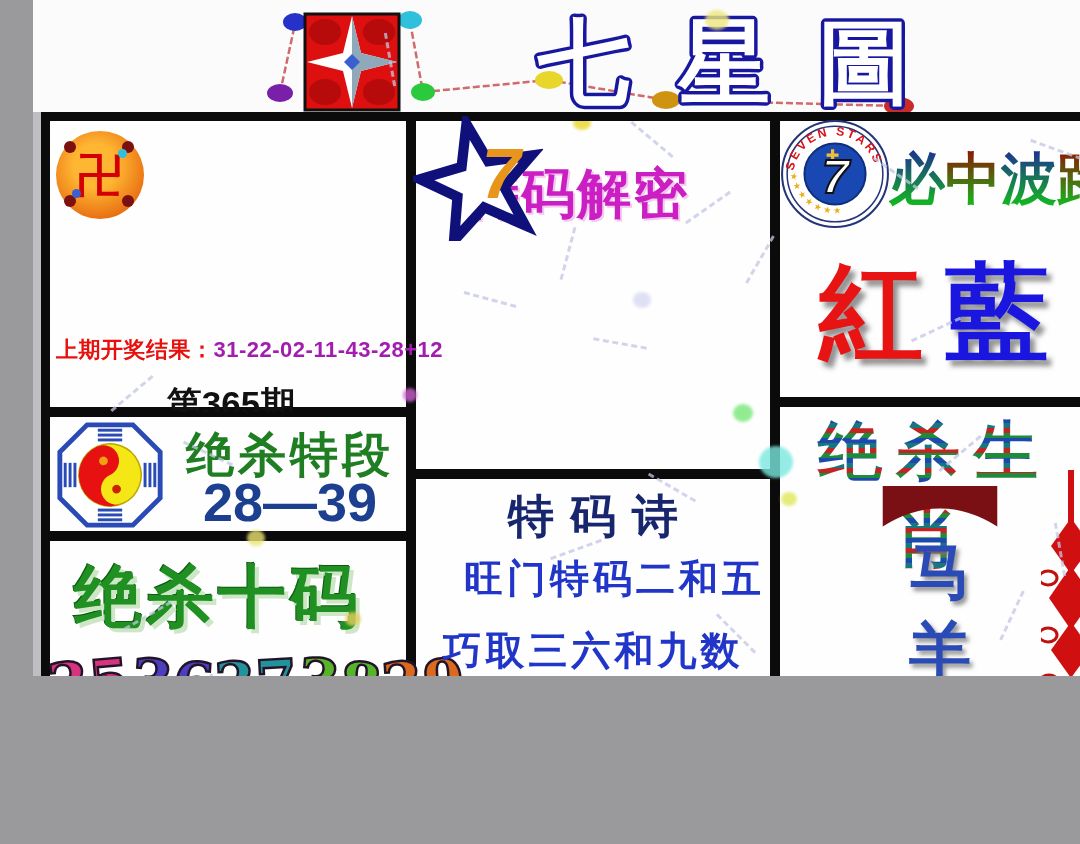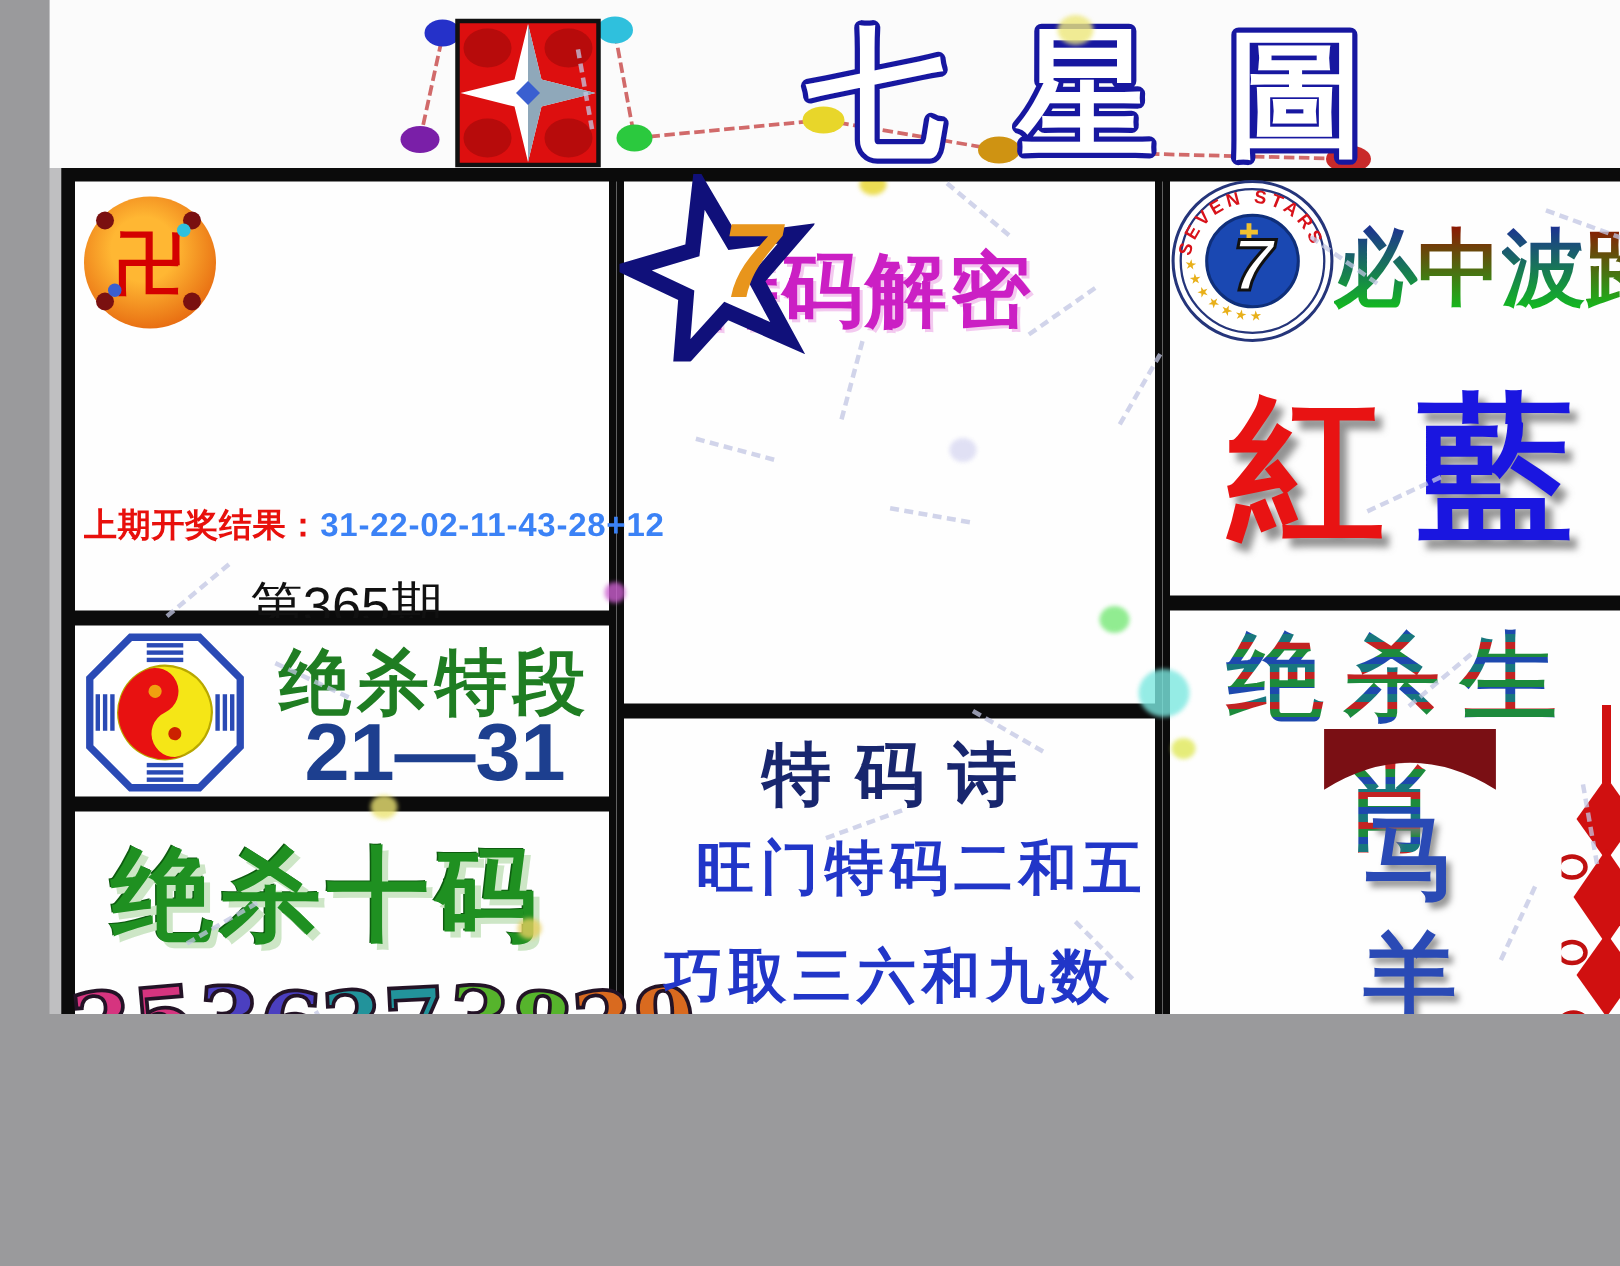--- a/index.html
+++ b/index.html
@@ -5,21 +5,21 @@
   html,body{margin:0;padding:0;}
   body{font-family:"Liberation Sans",sans-serif;background:#9a9a9c;}
   #stage{position:relative;width:1080px;height:676px;background:#bfbfc1;overflow:hidden;margin-left:33px;}
   .abs{position:absolute;}
   #header{position:absolute;left:0;top:0;width:1080px;height:112px;background:#fbfbfb;}
   .panel{position:absolute;background:#fefefe;border:5px solid #0b0b0b;box-sizing:border-box;}
   #frame{position:absolute;left:8px;top:112px;width:1064px;height:724px;border:9px solid #0b0b0b;box-sizing:border-box;pointer-events:none;z-index:5;background:transparent;}
   .squig{position:absolute;width:54px;height:0;border-top:3px dashed #c3c7e4;opacity:.75;z-index:4;}
   .blob{position:absolute;border-radius:50%;filter:blur(1.5px);opacity:.8;z-index:3;}
   .result-line{position:absolute;left:10px;top:218px;width:366px;font-weight:bold;font-size:22px;letter-spacing:.5px;white-space:nowrap;z-index:6;}
-  .issue{position:absolute;left:0;top:264px;width:370px;text-align:center;font-weight:normal;font-size:35px;color:#111;}
+  .issue{position:absolute;left:0;top:264px;width:370px;text-align:center;font-weight:bold;font-size:35px;color:#111;}
   .green-head{font-weight:bold;color:#1f7d22;}
   .range-num{font-weight:bold;color:#1d3f8f;}
   .ten-head{position:absolute;left:0;top:552px;width:370px;text-align:center;font-size:68px;font-weight:bold;
     color:#1f9021;text-shadow:4px 4px 0 #cde6c6,-1px -1px 0 #0e5c10;letter-spacing:4px;}
   .numrow{position:absolute;left:14px;width:350px;display:flex;justify-content:space-between;z-index:3;}
   .num{font-size:60px;font-weight:bold;font-family:"DejaVu Serif",serif;-webkit-text-stroke:2.5px #231326;display:inline-block;}
   .decode{position:absolute;left:432px;top:158px;width:300px;font-size:54px;font-weight:bold;color:#cb1fc4;letter-spacing:2px;text-shadow:2px 2px 0 #f3c9ef;z-index:3;}
   .note{position:absolute;left:468px;top:352px;width:270px;font-size:35px;font-weight:bold;color:#1c6b30;white-space:nowrap;
     text-shadow:2px 2px 0 rgba(240,178,40,.85);z-index:3;}
   .poem-title{position:absolute;left:378px;top:486px;width:364px;text-align:center;font-size:46px;font-weight:bold;color:#18266e;font-family:"DejaVu Serif",serif;}
@@ -82,21 +82,21 @@
     <div class="abs" style="left:10px;top:14px;width:88px;height:88px;border-radius:50%;background:radial-gradient(circle at 45% 40%,#ffb733 30%,#e86e12 75%,#c8520c);text-align:center;">
       <span style="font-size:46px;font-weight:bold;color:#d40000;line-height:88px;">卍</span>
       <span class="abs" style="left:8px;top:10px;width:12px;height:12px;border-radius:50%;background:#7a1010;"></span>
       <span class="abs" style="left:66px;top:10px;width:12px;height:12px;border-radius:50%;background:#7a1010;"></span>
       <span class="abs" style="left:8px;top:64px;width:12px;height:12px;border-radius:50%;background:#7a1010;"></span>
       <span class="abs" style="left:66px;top:64px;width:12px;height:12px;border-radius:50%;background:#7a1010;"></span>
       <span class="abs" style="left:62px;top:18px;width:9px;height:9px;border-radius:50%;background:#2fc0dd;"></span>
       <span class="abs" style="left:16px;top:58px;width:9px;height:9px;border-radius:50%;background:#3a5fd0;"></span>
     </div>
     <div class="result-line">
-      <span style="color: rgb(232, 16, 12); text-align: center;">上期开奖结果：</span><span style="color: #3b82f6;">31-22-02-11-43-28+12</span>
+      <span style="color: rgb(232, 16, 12); text-align: center;">上期开奖结果：</span><span style="color: #a21caf;">31-22-02-11-43-28+12</span>
     </div>
     <div class="issue">第365期</div>
   </div>
 
   <div class="panel" style="left:8px;top:412px;width:370px;height:124px;">
     <svg class="abs" style="left:8px;top:2px;" width="112" height="112" viewBox="0 0 115 115">
       <polygon points="34,6 81,6 109,34 109,81 81,109 34,109 6,81 6,34" fill="#ffffff" stroke="#2a4ab5" stroke-width="5"></polygon>
       <g fill="#2a4ab5">
         <rect x="45" y="10" width="25" height="3"></rect>
           <rect x="45" y="15" width="25" height="3"></rect>
@@ -112,21 +112,21 @@
           <rect x="102" y="45" width="3" height="25"></rect>
       </g>
       <g transform="rotate(-25 57.5 57.5)">
         <circle cx="57.5" cy="57.5" r="32" fill="#f5e616" stroke="#b8a800" stroke-width="1.5"></circle>
         <path d="M57.5,25.5 A32,32 0 1 0 57.5,89.5 A16,16 0 0 1 57.5,57.5 A16,16 0 1 0 57.5,25.5 Z" fill="#e81111"></path>
         <circle cx="57.5" cy="41.5" r="4.5" fill="#f0a010"></circle>
         <circle cx="57.5" cy="73.5" r="4.5" fill="#cc2200"></circle>
       </g>
     </svg>
     <div class="abs green-head" style="left: 122px; top: 6px; width: 244px; text-align: center; font-size: 48px; letter-spacing: 4px; color: rgb(31, 125, 34);">绝杀特段</div>
-    <div class="abs range-num" style="left: 122px; top: 54px; width: 244px; text-align: center; font-size: 54px; color: rgb(29, 63, 143);">21—31</div>
+    <div class="abs range-num" style="left: 122px; top: 54px; width: 244px; text-align: center; font-size: 54px; color: rgb(29, 63, 143);">28—39</div>
   </div>
 
   <div class="panel" style="left:8px;top:536px;width:370px;height:300px;"></div>
   <div class="ten-head" style="z-index:6;">绝杀十码</div>
   <div class="numrow" style="top:648px;z-index:6;">
     <span class="num" style="transform: rotate(-5deg); color: rgb(214, 52, 127);">35</span>
     <span class="num" style="transform: rotate(4deg); color: rgb(75, 63, 192);">36</span>
     <span class="num" style="transform: rotate(-3deg); color: rgb(34, 147, 155);">37</span>
     <span class="num" style="transform: rotate(5deg); color: rgb(86, 180, 44);">38</span>
     <span class="num" style="transform: rotate(-4deg); color: rgb(217, 106, 31);">39</span>

